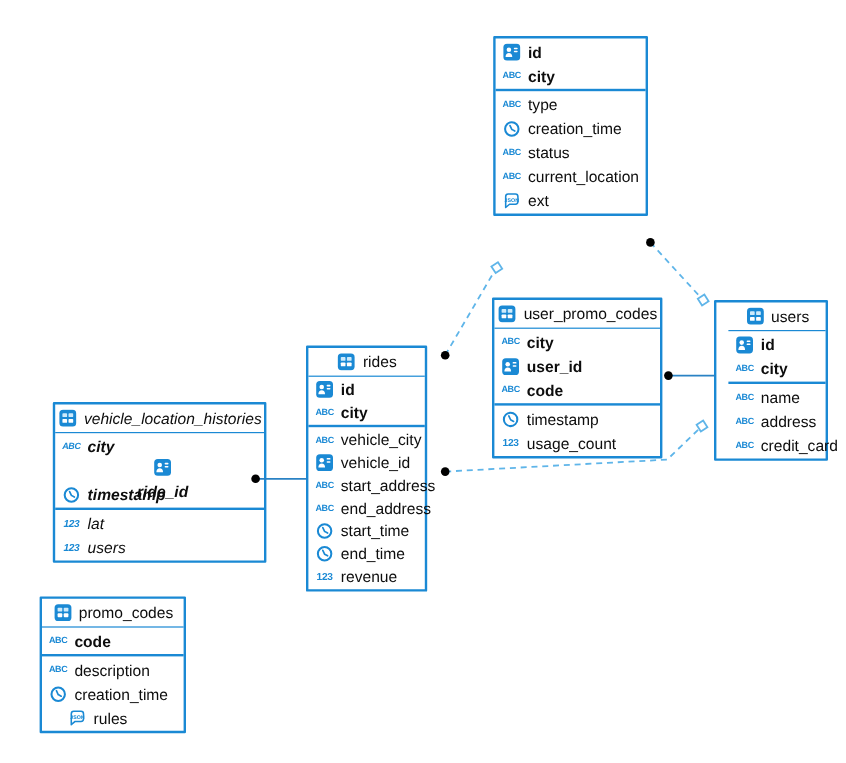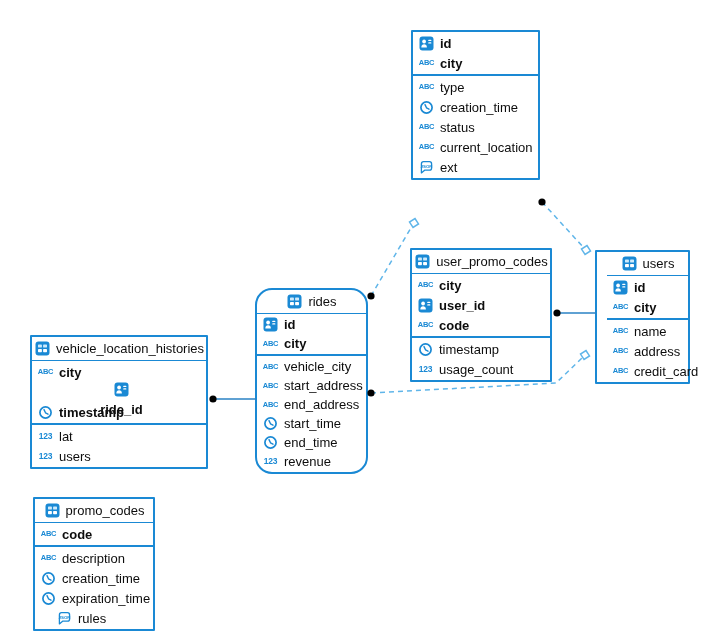--- a/index.html
+++ b/index.html
@@ -220,21 +220,21 @@
           <span class="t-field">address</span>
         </div>
         <div class="t-row" style="height: 20px;">
           <span class="icon-box">
             <span class="glyph abc">ABC</span>
           </span>
           <span class="t-field">credit_card</span>
         </div>
       </div>
     </div>
-    <div class="table" style="left: 255px; top: 288px; width: 113px; border-radius: 17px;">
+    <div class="table" style="left: 255px; top: 288px; width: 101px;">
       <div class="t-header">
         <span class="icon-box">
           <svg width="15" height="15" viewBox="0 0 15 15">
             <rect x="0.5" y="0.5" width="14" height="14" rx="3" fill="#1a89d4"></rect>
             <rect x="3" y="3.4" width="3.9" height="3.2" rx="0.7" fill="#cdeafb"></rect>
             <rect x="8.1" y="3.4" width="3.9" height="3.2" rx="0.7" fill="#cdeafb"></rect>
             <rect x="3" y="8.1" width="3.9" height="3.2" rx="0.7" fill="#ffffff"></rect>
             <rect x="8.1" y="8.1" width="3.9" height="3.2" rx="0.7" fill="#ffffff"></rect>
           </svg>
         </span>
@@ -262,20 +262,32 @@
       </div>
       <div class="t-section">
         <div class="t-row" style="height: 19px;">
           <span class="icon-box">
             <span class="glyph abc">ABC</span>
           </span>
           <span class="t-field">vehicle_city</span>
         </div>
         <div class="t-row" style="height: 19px;">
           <span class="icon-box">
+            <svg width="15" height="15" viewBox="0 0 15 15">
+              <rect x="0.5" y="0.5" width="14" height="14" rx="3" fill="#1a89d4"></rect>
+              <circle cx="5.1" cy="5.5" r="1.9" fill="#fff"></circle>
+              <path d="M2.3 11.6 C2.3 9.1 3.5 8.2 5.1 8.2 C6.7 8.2 7.9 9.1 7.9 11.6 Z" fill="#fff"></path>
+              <rect x="9.2" y="3.7" width="3.2" height="1.3" rx="0.6" fill="#fff"></rect>
+              <rect x="9.2" y="6.3" width="3.2" height="1.3" rx="0.6" fill="#fff"></rect>
+            </svg>
+          </span>
+          <span class="t-field">vehicle_id</span>
+        </div>
+        <div class="t-row" style="height: 19px;">
+          <span class="icon-box">
             <span class="glyph abc">ABC</span>
           </span>
           <span class="t-field">start_address</span>
         </div>
         <div class="t-row" style="height: 19px;">
           <span class="icon-box">
             <span class="glyph abc">ABC</span>
           </span>
           <span class="t-field">end_address</span>
         </div>
@@ -298,21 +310,21 @@
           <span class="t-field">end_time</span>
         </div>
         <div class="t-row" style="height: 19px;">
           <span class="icon-box">
             <span class="glyph num">123</span>
           </span>
           <span class="t-field">revenue</span>
         </div>
       </div>
     </div>
-    <div class="table" style="left: 30px; top: 335px; width: 178px;">
+    <div class="table" style="left: 44px; top: 335px; width: 178px; font-style: italic;">
       <div class="t-header">
         <span class="icon-box">
           <svg width="15" height="15" viewBox="0 0 15 15">
             <rect x="0.5" y="0.5" width="14" height="14" rx="3" fill="#1a89d4"></rect>
             <rect x="3" y="3.4" width="3.9" height="3.2" rx="0.7" fill="#cdeafb"></rect>
             <rect x="8.1" y="3.4" width="3.9" height="3.2" rx="0.7" fill="#cdeafb"></rect>
             <rect x="3" y="8.1" width="3.9" height="3.2" rx="0.7" fill="#ffffff"></rect>
             <rect x="8.1" y="8.1" width="3.9" height="3.2" rx="0.7" fill="#ffffff"></rect>
           </svg>
         </span>
@@ -392,29 +404,20 @@
         </div>
         <div class="t-row" style="height: 20px;">
           <span class="icon-box">
             <svg width="15" height="15" viewBox="0 0 15 15">
               <circle cx="7.5" cy="7.5" r="5.6" fill="#fff" stroke="#1a89d4" stroke-width="1.7"></circle>
               <path d="M7.5 7.8 L6 4.6 M7.5 7.8 L10 9.2" stroke="#1a89d4" stroke-width="1.4" stroke-linecap="round" fill="none"></path>
             </svg>
           </span>
           <span class="t-field">creation_time</span>
         </div>
-        <div class="t-row" style="height: 20px;">
-          <span class="icon-box">
-            <svg width="15" height="15" viewBox="0 0 15 15">
-              <circle cx="7.5" cy="7.5" r="5.6" fill="#fff" stroke="#1a89d4" stroke-width="1.7"></circle>
-              <path d="M7.5 7.8 L6 4.6 M7.5 7.8 L10 9.2" stroke="#1a89d4" stroke-width="1.4" stroke-linecap="round" fill="none"></path>
-            </svg>
-          </span>
-          <span class="t-field">expiration_time</span>
-        </div>
         <div class="t-row" style="height: 20px; margin-left: 16px;">
           <span class="icon-box">
             <svg width="15" height="15" viewBox="0 0 15 15">
               <path d="M2.4 3.9 Q2.4 1.7 4.5 1.7 L10.5 1.7 Q12.6 1.7 12.6 3.9 L12.6 8 Q12.6 10.2 10.5 10.2 L5.6 10.2 L2.4 12.9 Z" fill="#fff" stroke="#1a89d4" stroke-width="1.3" stroke-linejoin="round"></path>
               <text x="7.5" y="8.3" text-anchor="middle" font-size="4.4" font-weight="bold" fill="#1a89d4" font-family="'Liberation Sans',sans-serif">JSON</text>
             </svg>
           </span>
           <span class="t-field">rules</span>
         </div>
       </div>

